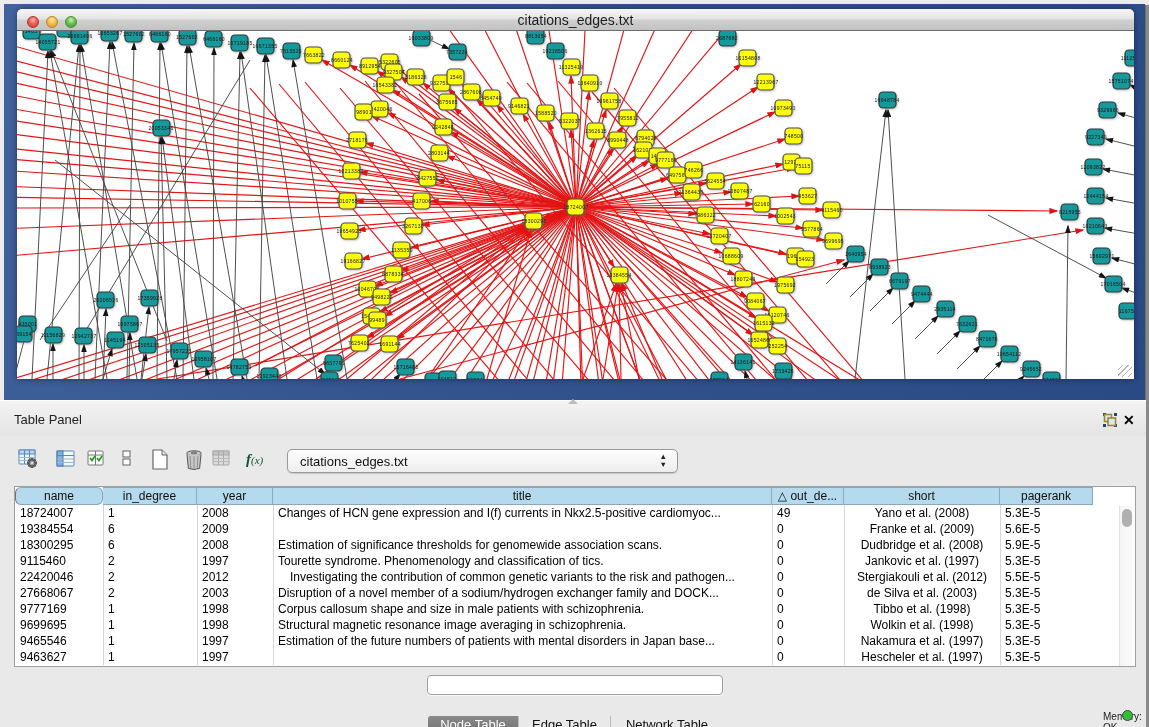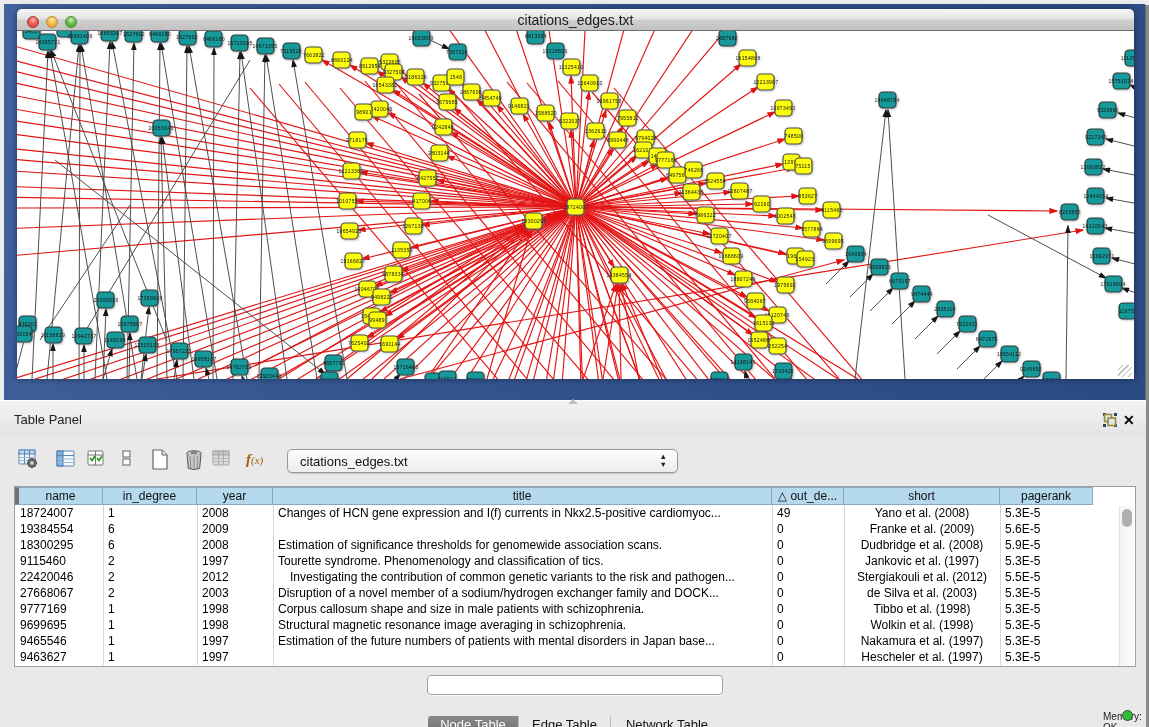--- a/index.html
+++ b/index.html
@@ -29,21 +29,21 @@
 #tp-float { position:absolute; left:1102px; top:11px; }
 #combo { position:absolute; left:287px; top:49px; width:391px; height:24px; border:1px solid #9a9a9a; border-radius:5px;
   background:linear-gradient(#fdfdfd,#ededed); box-shadow:0 1px 1px rgba(0,0,0,.15); }
 #combo .ct { position:absolute; left:12px; top:4px; font-size:13px; color:#111; }
 #combo .ar { position:absolute; right:10px; top:3px; font-size:7.5px; color:#222; line-height:8px; text-align:center; letter-spacing:0; }
 
 #tablebox { position:absolute; left:14px; top:86px; width:1122px; height:181px; background:#fff; border:1px solid #9f9f9f; }
 #thead { position:absolute; left:0; top:0; height:18px; }
 .th { position:absolute; top:0; height:18px; background:#b5d9ed; border:1px solid #89a8bb; border-left:none;
   font-size:12px; color:#111; text-align:center; line-height:17px; overflow:hidden; }
-.th:first-child { border-left:4px solid #737373; }
+.th:first-child { border-left:1px solid #737373;border-radius:6px; }
 .td { position:absolute; height:16px; font-size:12px; color:#000; line-height:16px; white-space:nowrap; overflow:hidden; }
 .vline { position:absolute; top:18px; width:1px; height:160px; background:#d6d6d6; }
 #scrollbar { position:absolute; left:1104px; top:19px; width:15px; height:160px; background:linear-gradient(90deg,#f4f4f4,#fcfcfc); border-left:1px solid #e0e0e0; }
 #thumb { position:absolute; left:2px; top:3px; width:10px; height:18px; border-radius:5px; background:#b0b0b0; }
 
 #tabs { position:absolute; left:427px; top:275px; width:296px; height:20px; border:1px solid #9f9f9f; border-radius:4px;
   background:#fff; box-shadow:0 1px 0 rgba(255,255,255,.7); }
 .tab { position:absolute; top:0; height:18px; font-size:13px; line-height:18px; text-align:center; color:#111;margin-top:40px; }
 #tab1 { left:0; width:90px; background:linear-gradient(#8a8a8a,#6f6f6f); color:#fff; border-radius:3px 0 0 3px; }
 #tab2 { left:90px; width:92px; border-left:1px solid #bbb; }
@@ -946,21 +946,21 @@
         </g>
       </svg>
 <svg style="position:absolute;left:212px;top:0px" width="20" height="20" viewBox="0 0 20 20">
         <rect x="1" y="2" width="16" height="14" rx="1" fill="#dcdcdc" stroke="#a8a8a8"></rect>
         <rect x="1" y="2" width="16" height="4" fill="#c4c4c4" stroke="#a8a8a8"></rect>
         <line x1="6.5" y1="2" x2="6.5" y2="16" stroke="#a8a8a8"></line>
         <line x1="11.5" y1="2" x2="11.5" y2="16" stroke="#a8a8a8"></line>
         <line x1="1" y1="9.5" x2="17" y2="9.5" stroke="#b8b8b8"></line>
         <line x1="1" y1="12.5" x2="17" y2="12.5" stroke="#b8b8b8"></line>
       </svg>
-<div style="position:absolute;left:246px;top:2px;font-size:15px;font-style:italic;font-family:'Liberation Serif',serif;color:#a16207"><b>f</b><span style="font-size:11px">(x)</span></div>
+<div style="position:absolute;left:246px;top:2px;font-size:15px;font-style:italic;font-family:'Liberation Serif',serif;color:#14532d"><b>f</b><span style="font-size:11px">(x)</span></div>
 </div>
   <div id="combo">
       <span class="ct">citations_edges.txt</span>
       <span class="ar">▲<br>▼</span>
     </div>
   <div id="tablebox">
 <div id="thead">
 <div class="th" style="left:0px;width:88px">name</div>
 <div class="th" style="left:88px;width:94px">in_degree</div>
 <div class="th" style="left:182px;width:76px">year</div>

